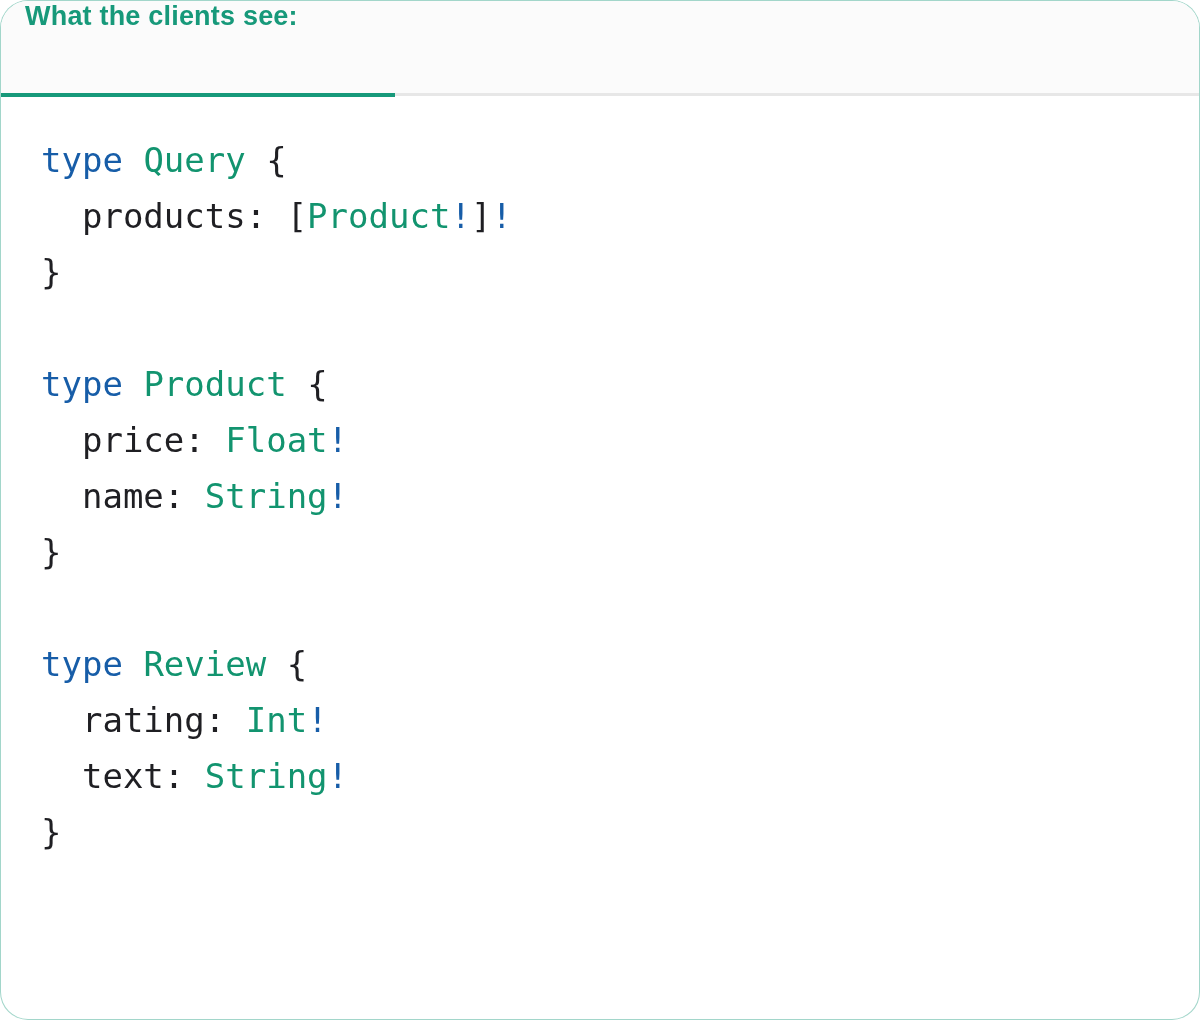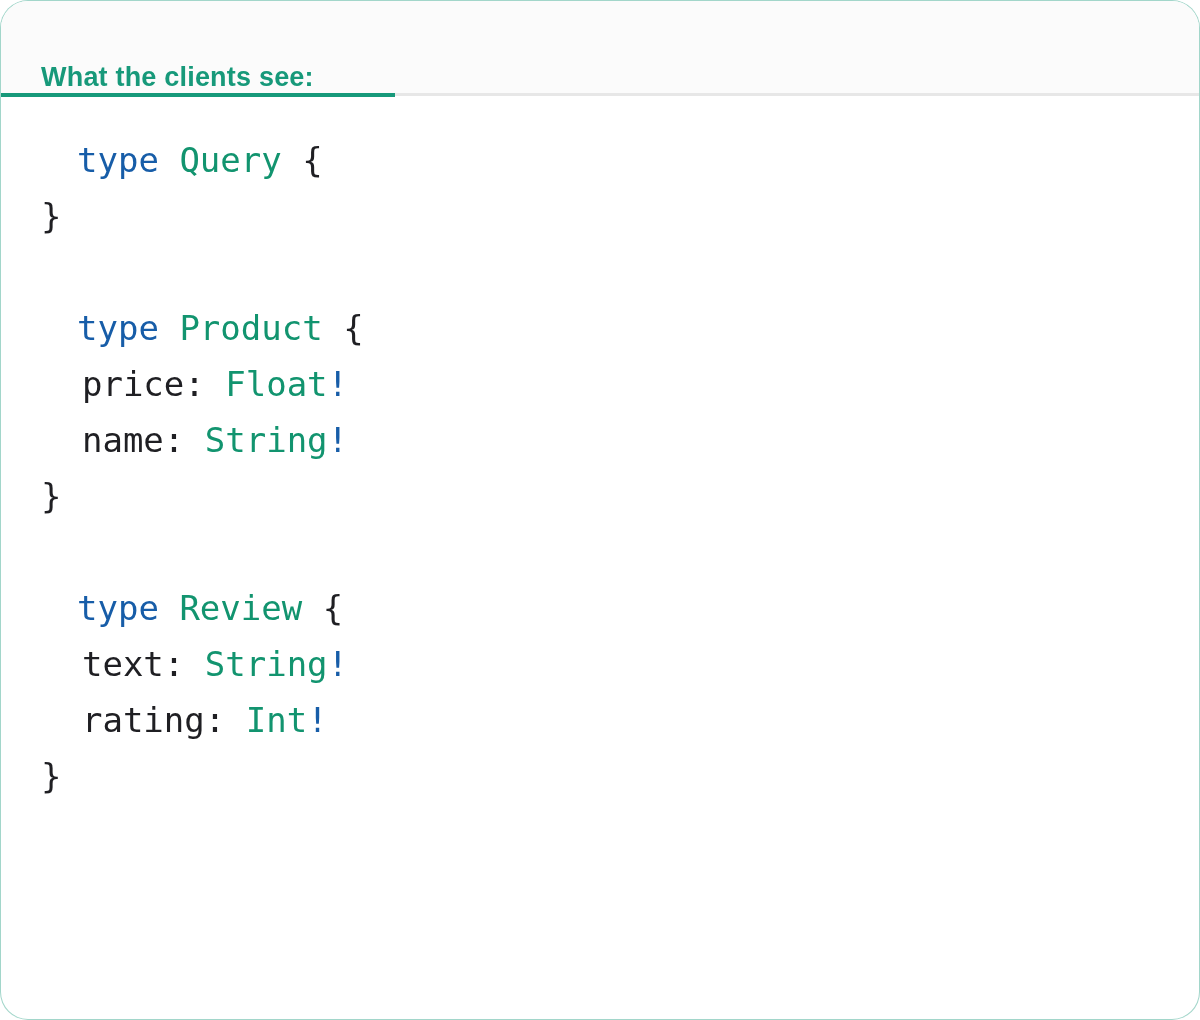--- a/index.html
+++ b/index.html
@@ -22,22 +22,22 @@
     height: 95px;
     background: #fbfbfb;
     border-bottom: 3px solid #e7e7e7;
     display: flex;
     align-items: stretch;
   }
   .tab {
     box-sizing: border-box;
     width: 394px;
     display: flex;
-    align-items: flex-end;
-    padding-left: 40px;
+    align-items: flex-start;
+    padding-left: 24px;
     border-bottom: 4px solid var(--green, #17997a);
     margin-bottom: -3.5px;
     cursor: pointer;
   }
   .tab-label {
     color: var(--green, #17997a);
     font-size: 27px;
     font-weight: 600;
     letter-spacing: 0.2px;
     white-space: nowrap;
@@ -46,41 +46,42 @@
     padding: 36px 30px 0 40px;
     font-family: "DejaVu Sans Mono", "Liberation Mono", monospace;
     font-size: 34px;
     color: var(--code-dark, #1f1f23);
   }
   .code-line {
     height: 56px;
     line-height: 56px;
     white-space: pre;
   }
-  .tok-kw   { color: var(--blue, #175da8); margin-left: 36px; }
+  .tok-kw   { color: var(--blue, #175da8); }
   .tok-type { color: var(--green-code, #12946f); text-align: right; }
   .tok-bang { color: var(--blue, #175da8); }
   .tok-plain{ color: var(--code-dark, #1f1f23); }
 </style>
 </head>
 <body>
 
 <div class="panel">
   <div class="tabbar">
     <div class="tab">
       <span class="tab-label">What the clients see:</span>
     </div>
   </div>
   <div class="code-block">
       <div class="code-line"><span class="tok-kw">type</span><span class="tok-plain"> </span><span class="tok-type">Query</span><span class="tok-plain"> {</span></div>
+      <div class="code-line"><span class="tok-plain">  products: [</span><span class="tok-type">Product</span><span class="tok-bang">!</span><span class="tok-plain">]</span><span class="tok-bang">!</span></div>
       <div class="code-line"><span class="tok-plain">}</span></div>
       <div class="code-line">&nbsp;</div>
       <div class="code-line"><span class="tok-kw">type</span><span class="tok-plain"> </span><span class="tok-type">Product</span><span class="tok-plain"> {</span></div>
       <div class="code-line"><span class="tok-plain">  price: </span><span class="tok-type">Float</span><span class="tok-bang">!</span></div>
       <div class="code-line"><span class="tok-plain">  name: </span><span class="tok-type">String</span><span class="tok-bang">!</span></div>
       <div class="code-line"><span class="tok-plain">}</span></div>
       <div class="code-line">&nbsp;</div>
       <div class="code-line"><span class="tok-kw">type</span><span class="tok-plain"> </span><span class="tok-type">Review</span><span class="tok-plain"> {</span></div>
+      <div class="code-line"><span class="tok-plain">  rating: </span><span class="tok-type">Int</span><span class="tok-bang">!</span></div>
       <div class="code-line"><span class="tok-plain">  text: </span><span class="tok-type">String</span><span class="tok-bang">!</span></div>
-      <div class="code-line"><span class="tok-plain">  rating: </span><span class="tok-type">Int</span><span class="tok-bang">!</span></div>
       <div class="code-line"><span class="tok-plain">}</span></div>
     </div>
 </div>
 
 </body></html>

